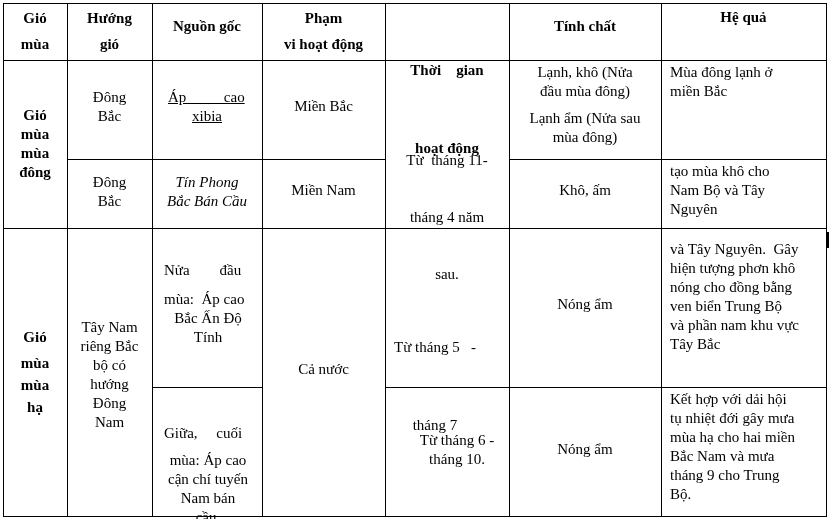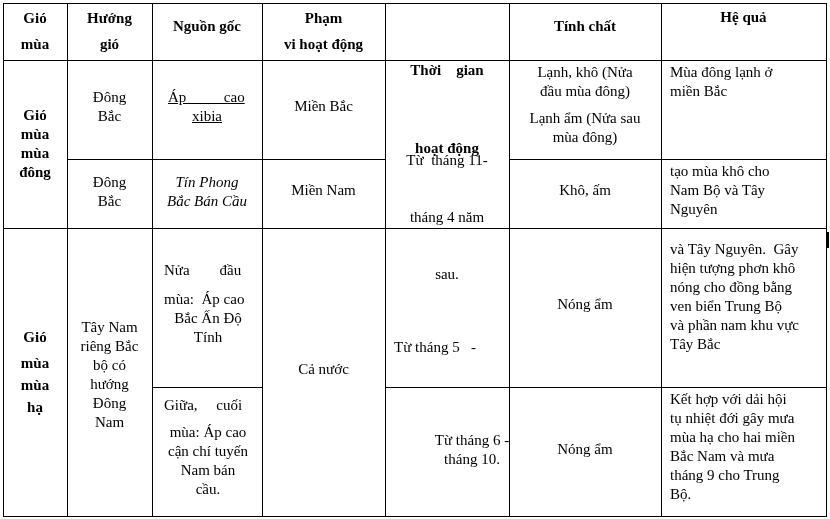--- a/index.html
+++ b/index.html
@@ -134,43 +134,44 @@
 
 <div class="cell" style="left:164px;top:261px;width:88px;">
   <div style="white-space:pre;">Nửa        đầu</div>
   <div style="height:10px"></div>
   <div style="white-space:pre;">mùa:  Áp cao</div>
   <div class="c">Bắc Ấn Độ</div>
   <div class="c">Tính</div>
 </div>
 <div class="cell c" style="left:373px;top:282px;width:124px;line-height:26px;white-space:pre;">
   <div>Từ tháng 5   -</div>
+  <div>tháng 7</div>
 </div>
 <div class="cell c" style="left:509px;top:295px;width:152px;">
   <div>Nóng ẩm</div>
 </div>
 <div class="cell" style="left:670px;top:231px;width:155px;">
   <div style="height:9px"></div>
   <div style="white-space:pre;">và Tây Nguyên.  Gây</div>
   <div>hiện tượng phơn khô</div>
   <div>nóng cho đồng bằng</div>
   <div>ven biển Trung Bộ</div>
   <div>và phần nam khu vực</div>
   <div>Tây Bắc</div>
 </div>
 
 <div class="cell" style="left:164px;top:396px;width:88px;">
-  <div style="white-space:pre;">Giữa,     cuối</div>
+  <div style="white-space:pre;margin-top:28px;">Giữa,     cuối</div>
   <div style="height:8px"></div>
   <div class="c">mùa: Áp cao</div>
   <div class="c">cận chí tuyến</div>
   <div class="c">Nam bán</div>
   <div class="c">cầu.</div>
 </div>
-<div class="cell c" style="left:398px;top:431px;width:124px;padding-left:24px;">
+<div class="cell c" style="left:383px;top:431px;width:124px;padding-left:24px;">
   <div>Từ tháng 6 -</div>
   <div>tháng 10.</div>
 </div>
 <div class="cell c" style="left:509px;top:440px;width:152px;">
   <div>Nóng ẩm</div>
 </div>
 <div class="cell" style="left:670px;top:390px;width:155px;">
   <div>Kết hợp với dải hội</div>
   <div>tụ nhiệt đới gây mưa</div>
   <div>mùa hạ cho hai miền</div>

